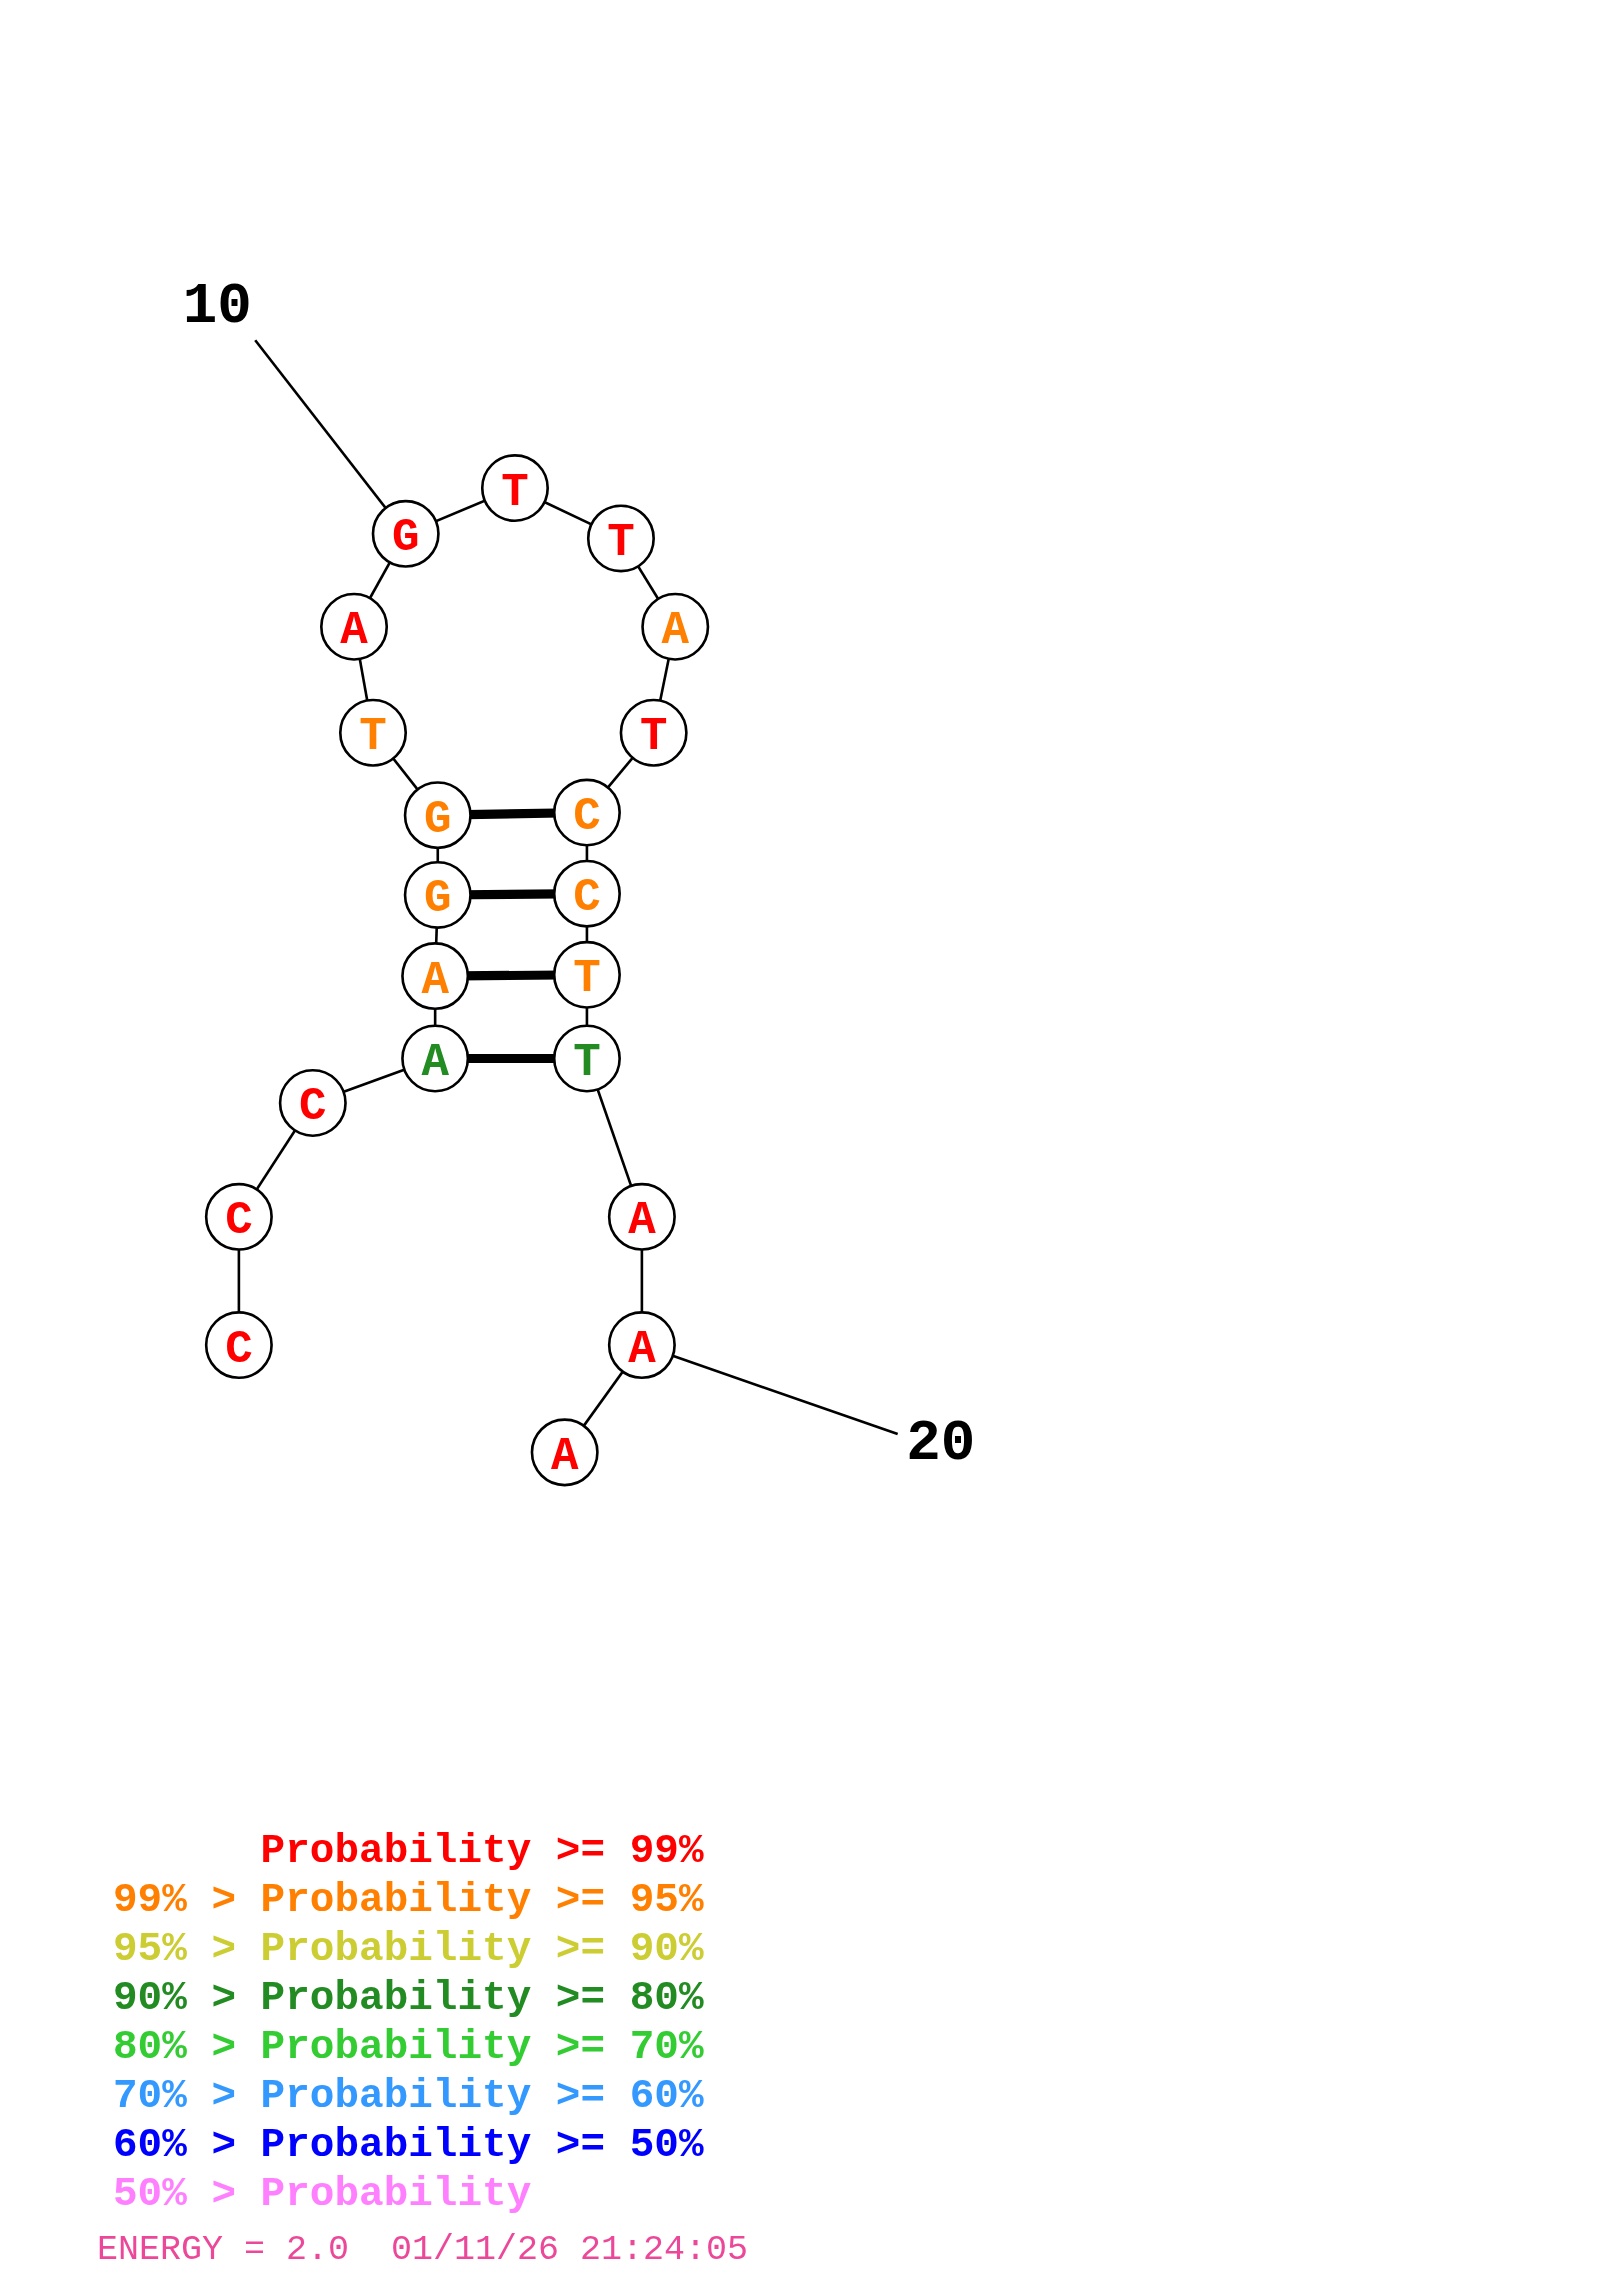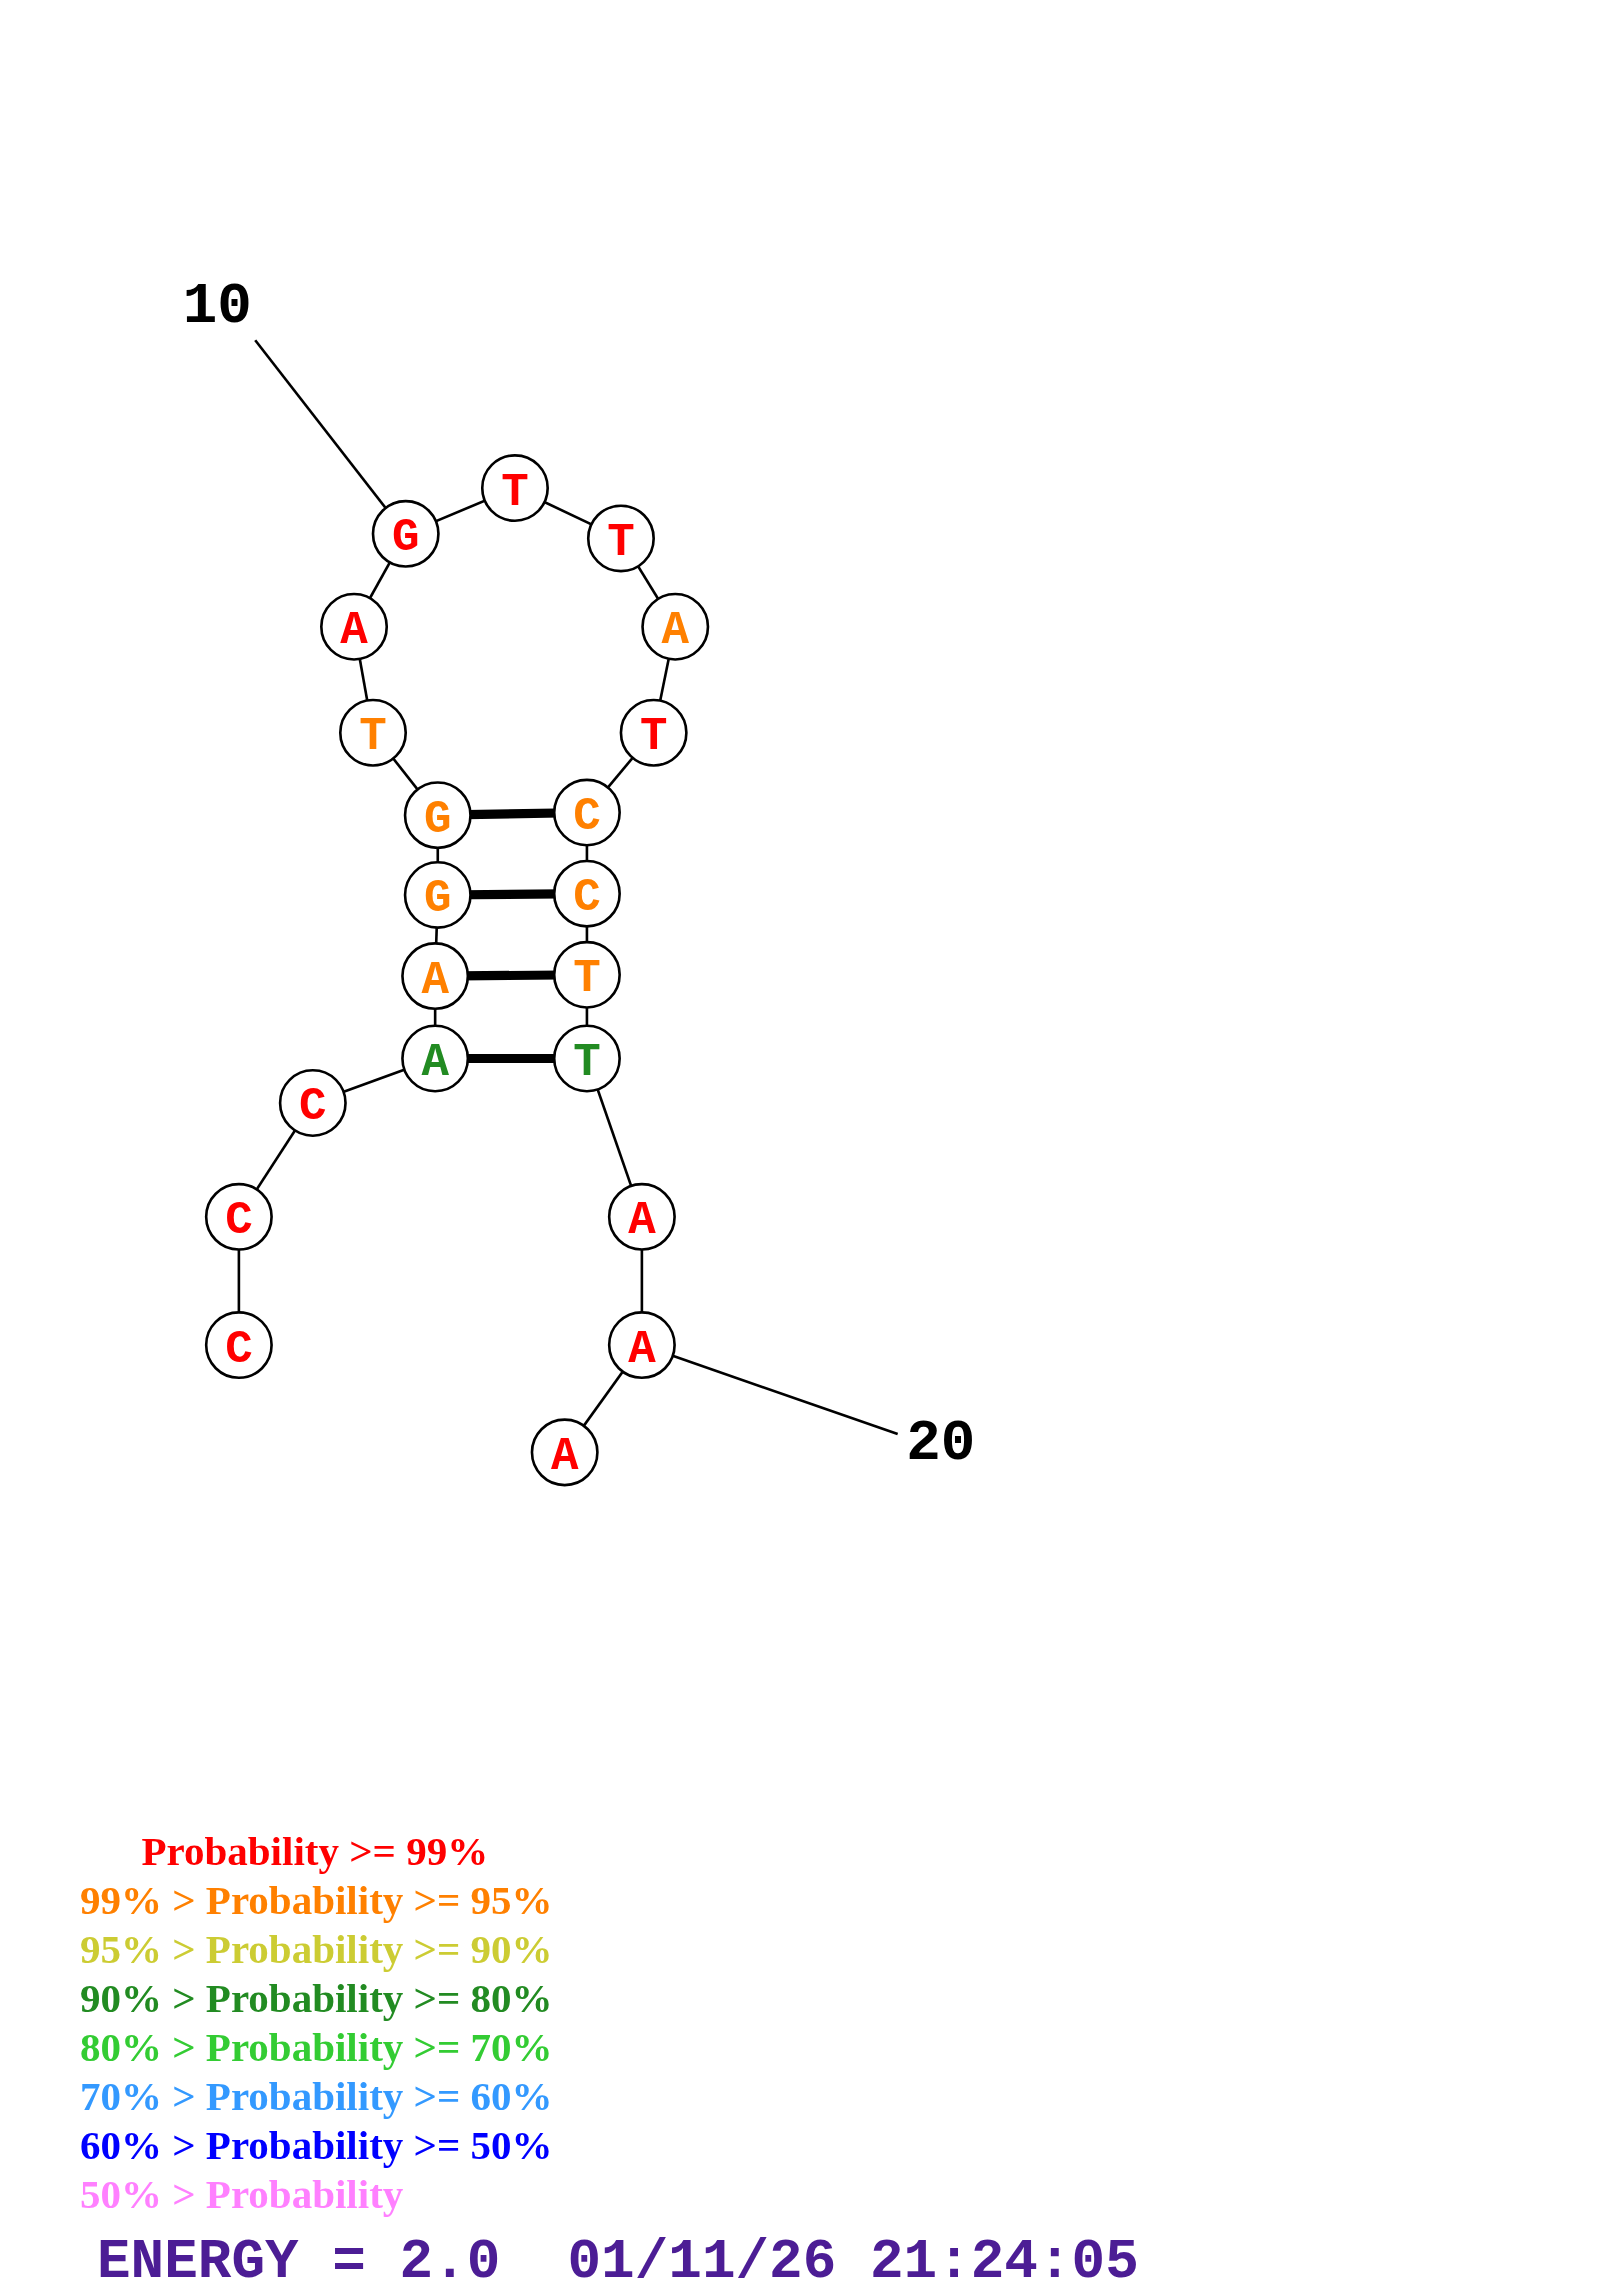--- a/index.html
+++ b/index.html
@@ -7,30 +7,30 @@
     width:1622px;height:2295px;
     background:#ffffff;
     position:relative;
     overflow:hidden;
     font-family:"Liberation Mono",monospace;
   }
   #plot{position:absolute;left:0;top:0;width:1622px;height:2295px;}
   .base{font-family:"Liberation Mono",monospace;font-weight:bold;font-size:70px;}
   .numlabel{font-family:"Liberation Mono",monospace;font-weight:bold;font-size:88px;fill:#000000;}
   .legend{
-    position:absolute;left:80px;top:1827px;
-    font-family:Liberation Serif, serif;
+    position:absolute;left:113px;top:1827px;
+    font-family:Liberation Mono, monospace;
     font-weight:bold;font-size:41px;line-height:49px;
     white-space:pre;
   }
   .lrow{white-space:pre;}
   .energy{
     position:absolute;left:97px;top:2230px;
     font-family:"Liberation Mono",monospace;
-    font-weight:bold;font-size:56px;color:#4c1d95;
+    font-weight:normal;font-size:35px;color:#ec4899;
     white-space:pre;
   }
 </style>
 </head>
 <body>
 
 <div class="page">
   <svg id="plot" viewBox="0 0 2479 3508" xmlns="http://www.w3.org/2000/svg">
       <line x1="365" y1="2056" x2="365" y2="1860" stroke="#000000" stroke-width="4"></line>
       <line x1="365" y1="1860" x2="478" y2="1686" stroke="#000000" stroke-width="4"></line>

